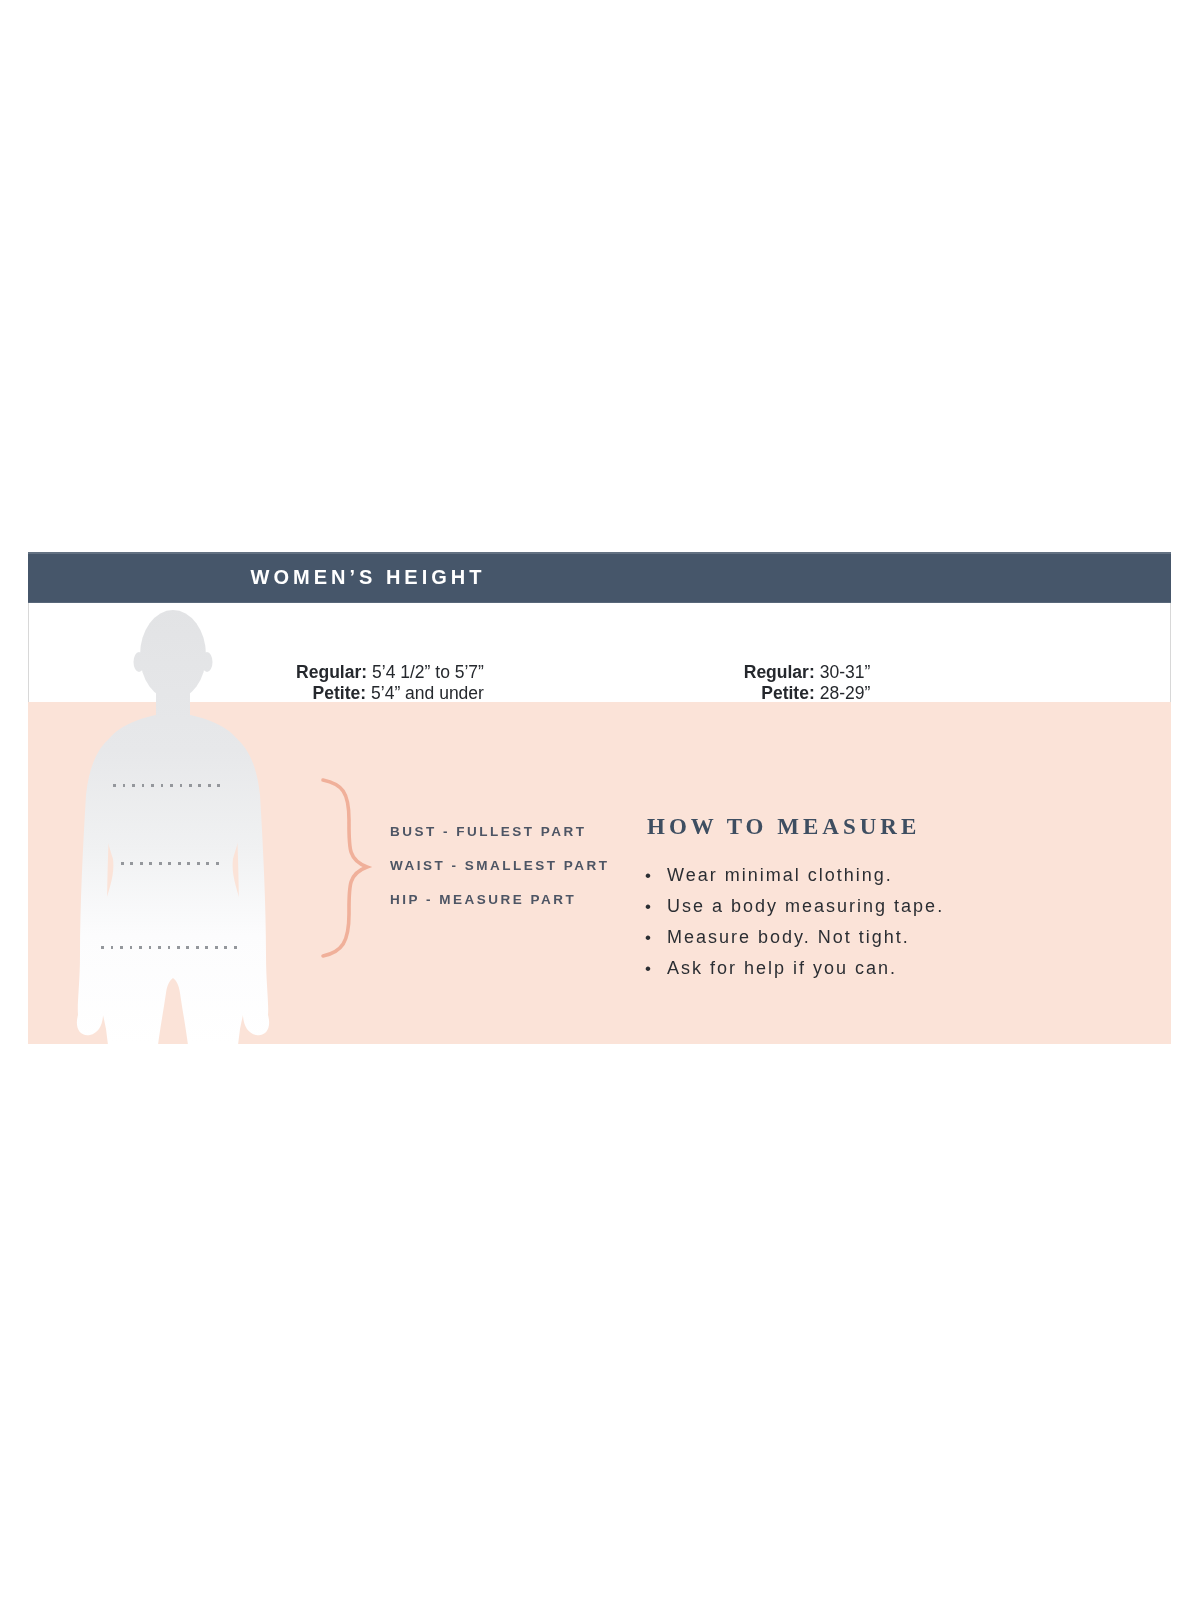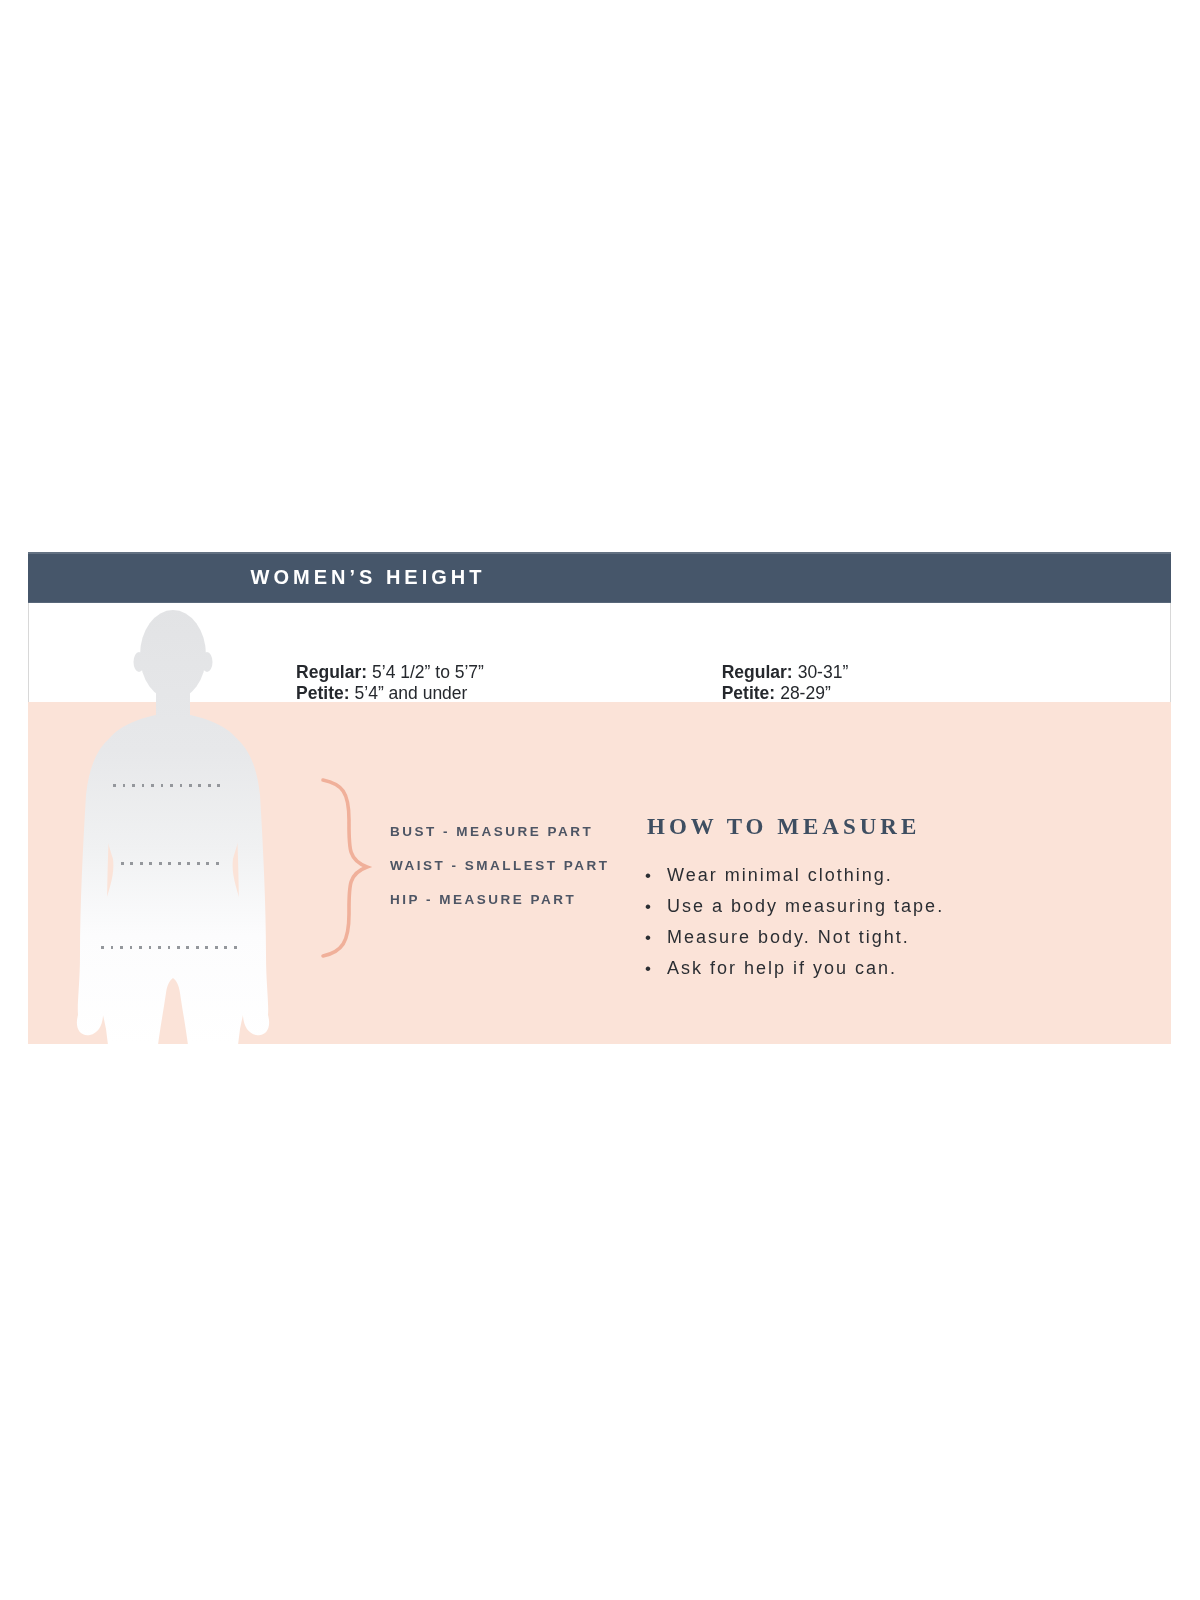--- a/index.html
+++ b/index.html
@@ -12,21 +12,21 @@
        box-shadow:inset 0 2px 0 rgba(255,255,255,.16), inset 0 -1px 0 rgba(255,255,255,.10);}
   .bar-title{position:absolute;top:0;height:51px;display:flex;align-items:center;
        transform:translateX(-50%);color:#ffffff;font-weight:bold;font-size:20px;
        letter-spacing:4px;white-space:nowrap;}
   .bar-title.left{left:340px;}
   .bar-title.right{left:747px;letter-spacing:3.5px;}
 
   
   .strip{position:absolute;left:0;top:51px;width:100%;height:99px;background:#ffffff;
          border-left:1px solid #d8d8d8;border-right:1px solid #d8d8d8;box-sizing:border-box;}
-  .col{position:absolute;top:59px;transform:translateX(-50%);text-align:left;
+  .col{position:absolute;top:59px;transform:translateX(-50%);text-align:right;
        color:#25282d;font-size:17.5px;line-height:20.5px;white-space:nowrap;}
   .col.height{left:361px;}
   .col.inseam{left:767px;}
   .col .row b{font-weight:bold;margin-right:5px;}
   .col .note{font-size:10.5px;font-weight:bold;letter-spacing:.3px;margin-top:2px;line-height:14px;}
 
   
   .pink{position:absolute;left:0;top:150px;width:100%;height:342px;background:#fbe3d8;}
 
   
@@ -129,21 +129,21 @@
 
     <div class="dots bust"></div>
     <div class="dots waist"></div>
     <div class="dots hip"></div>
 
     <svg class="brace" viewBox="0 0 56 184" xmlns="http://www.w3.org/2000/svg">
       <path d="M5,4 C24,8 31,16 31,44 C31,72 30,84 49,91 C30,98 31,110 31,138 C31,166 24,176 5,180" fill="none" stroke="#f0b09a" stroke-width="3.6" stroke-linecap="round"></path>
     </svg>
 
     <div class="mlabels">
-      <div class="mlabel">BUST - MEASURE PART</div>
+      <div class="mlabel">BUST - FULLEST PART</div>
       <div class="mlabel">WAIST - SMALLEST PART</div>
       <div class="mlabel">HIP - MEASURE PART</div>
     </div>
 
     <div class="howto-line1">HOW TO MEASURE</div>
 
     <ul class="bullets">
       <li>
         <span class="bdot">•</span>
         <span>Wear minimal clothing.</span>

